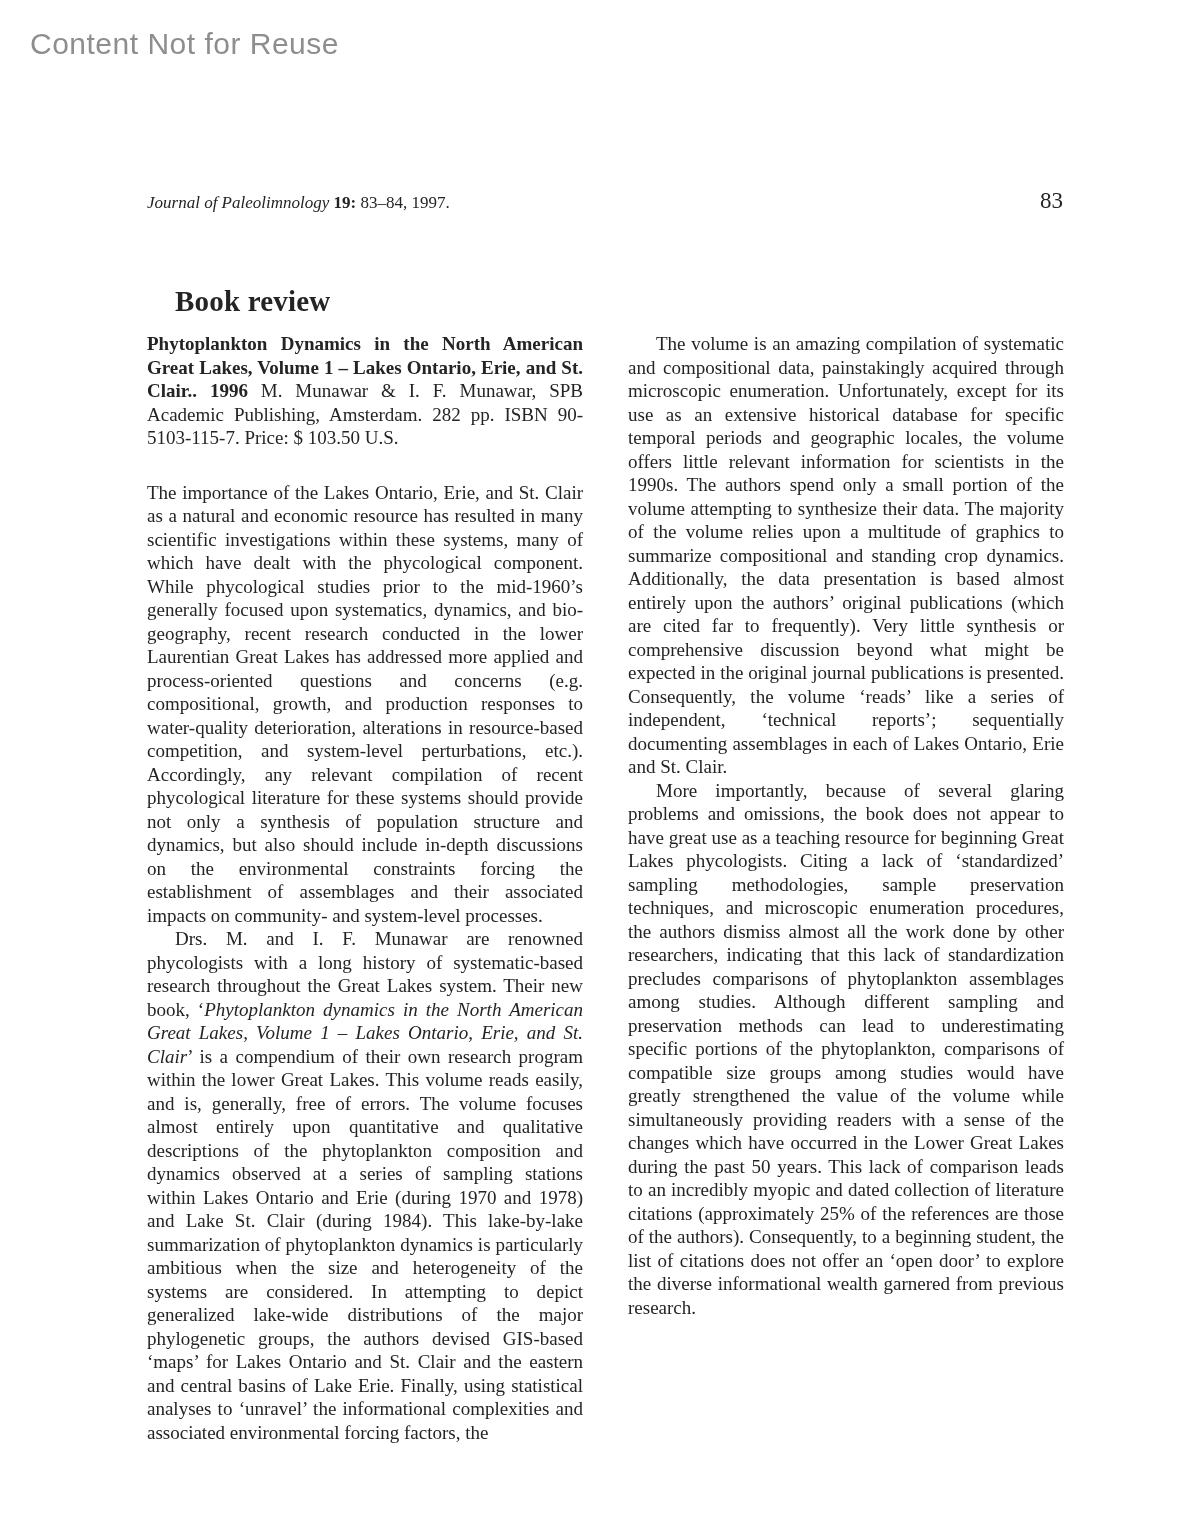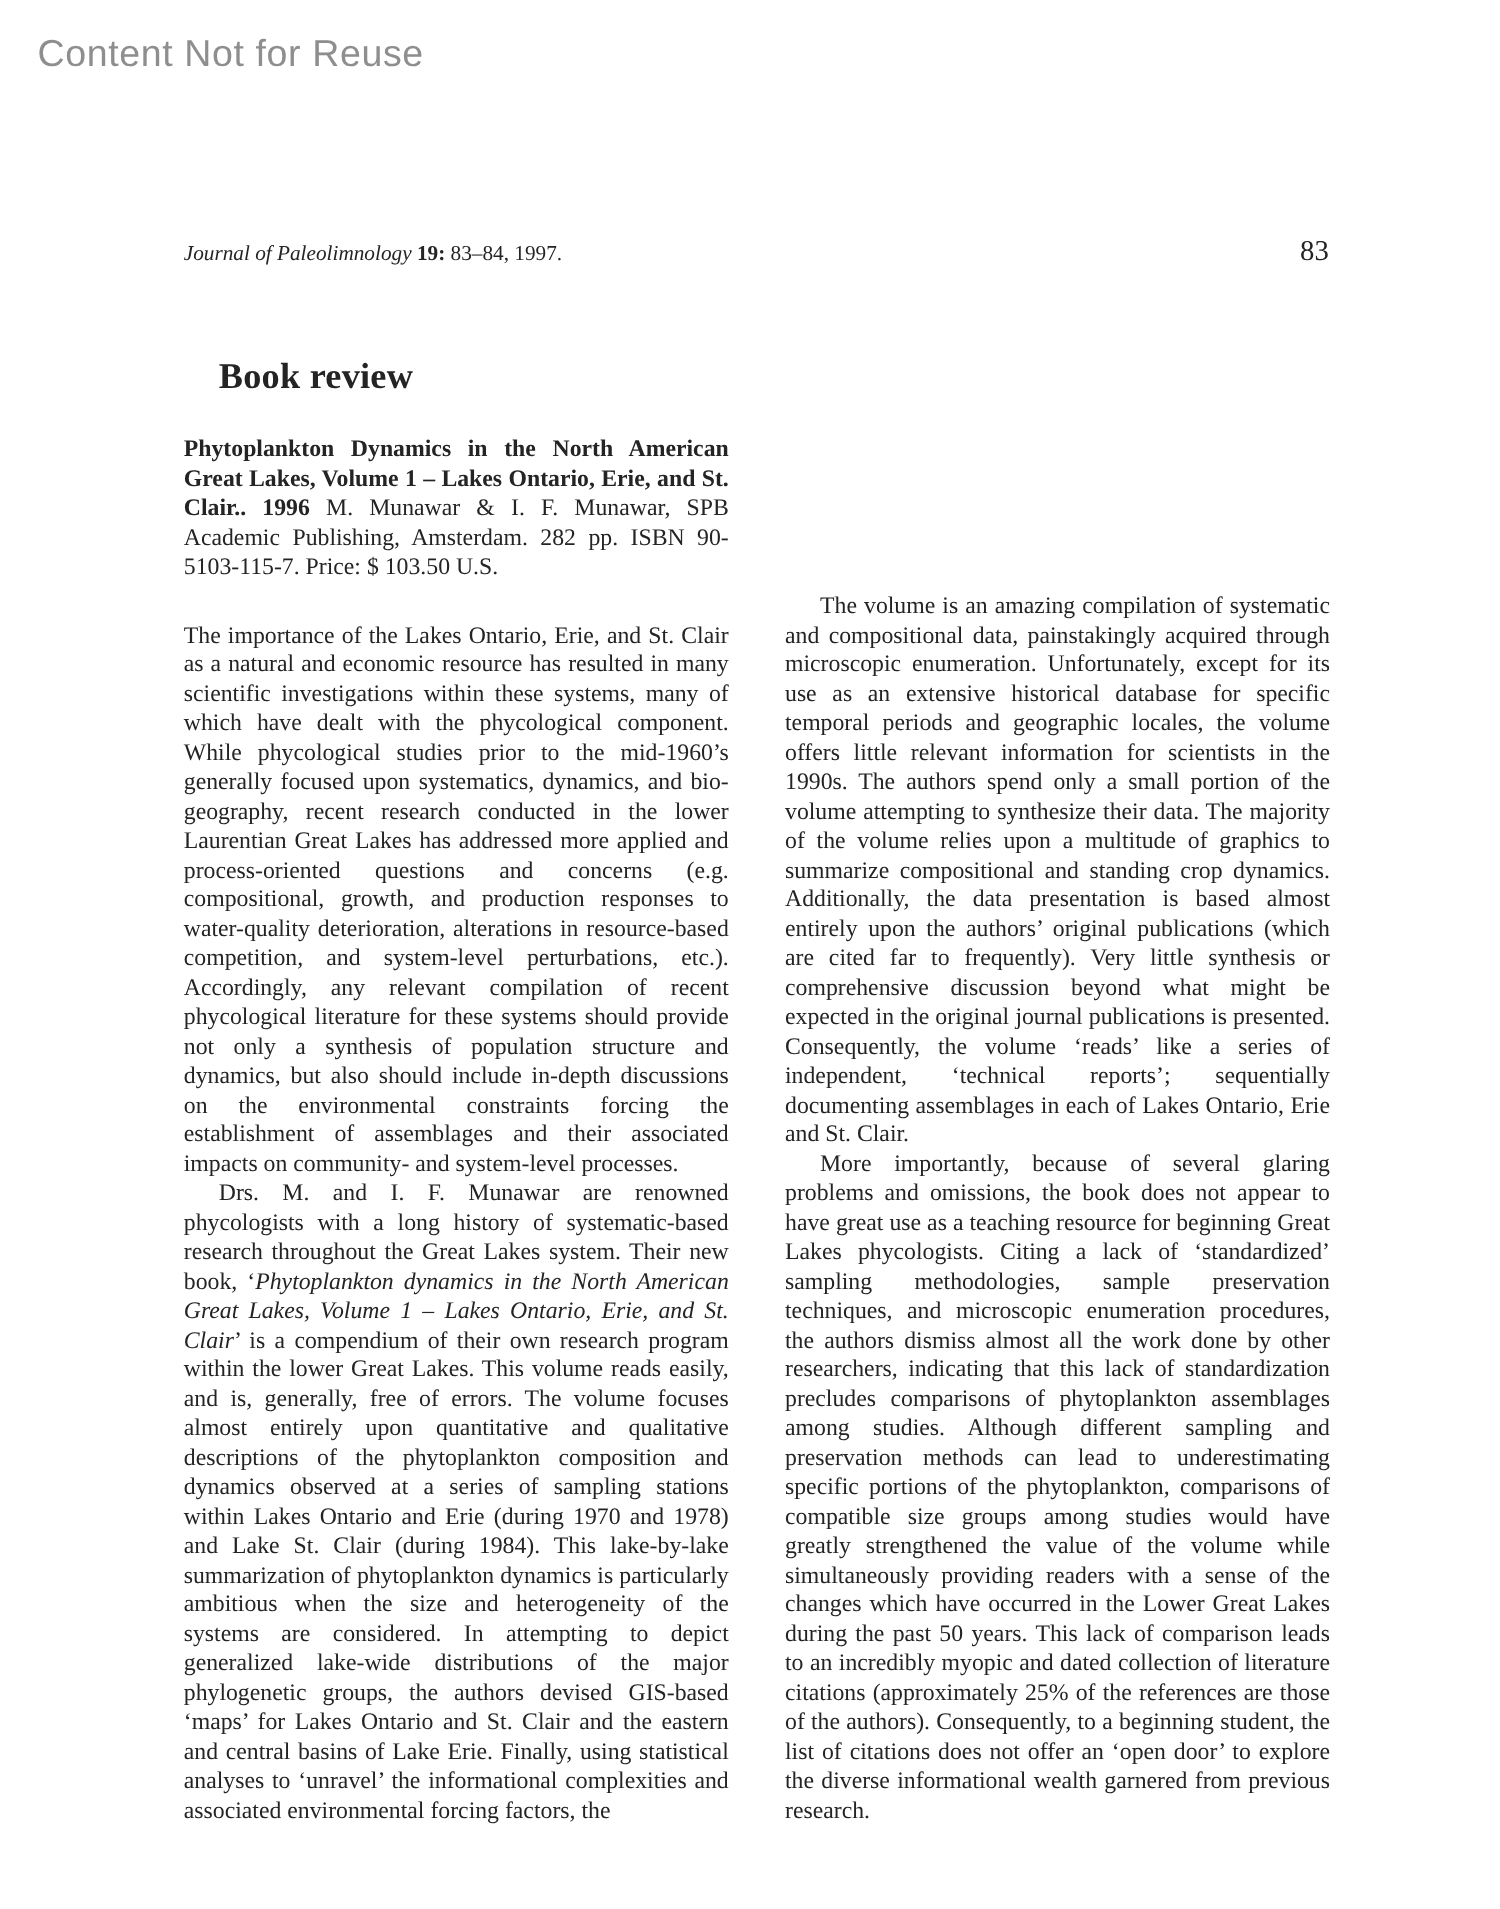--- a/index.html
+++ b/index.html
@@ -51,25 +51,24 @@
     left: 159px;
     top: 269px;
     font-size: 29px;
     font-weight: bold;
     margin: 16px;
     letter-spacing: 0.2px;
   }
   .columns {
     position: absolute;
     left: 147px;
-    top: 348px;
+    top: 332px;
     width: 917px;
     display: flex;
     gap: 45px;
-    align-items: flex-end;
   }
   .col {
     width: 436px;
     font-size: 19px;
     line-height: 23.5px;
     text-align: justify;
   }
   .col p {
     margin: 0;
   }

